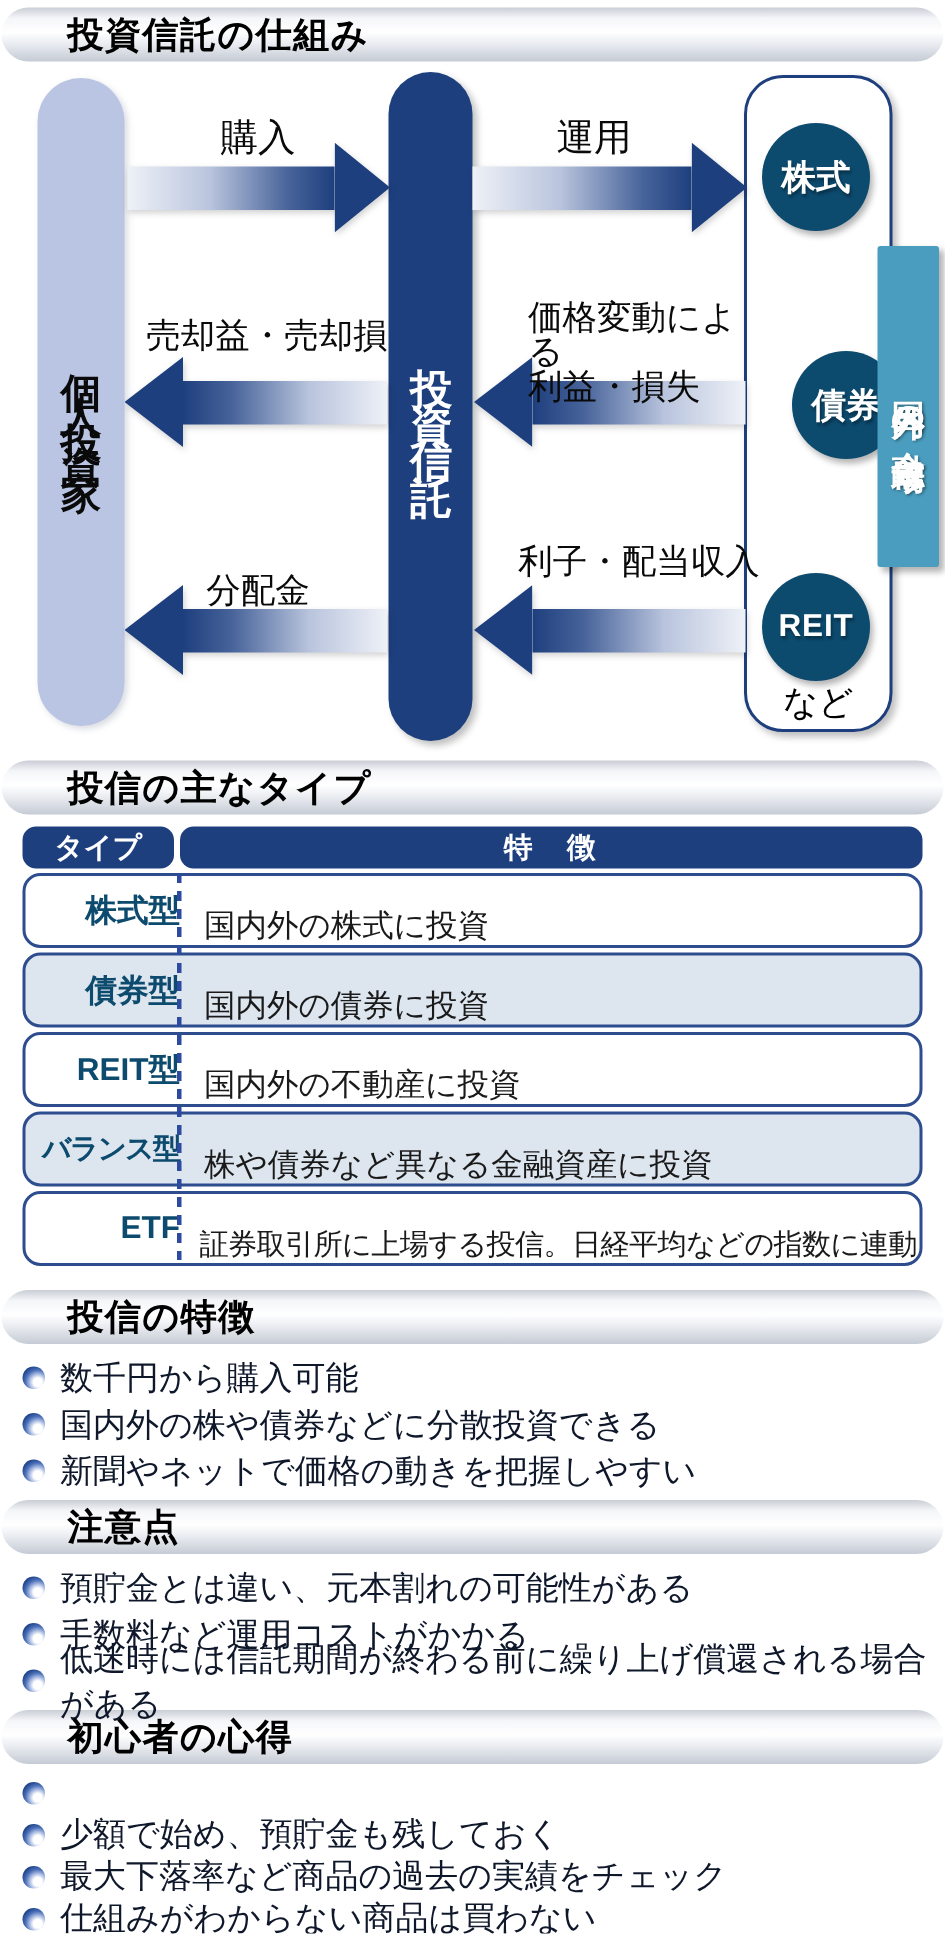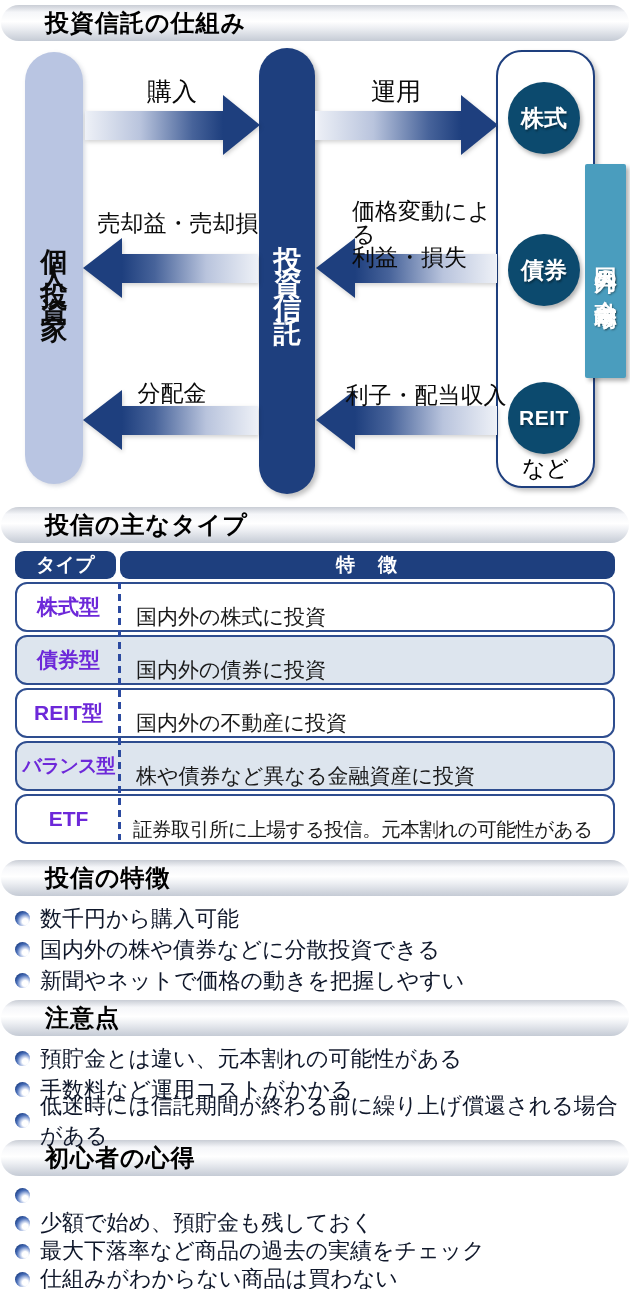--- a/index.html
+++ b/index.html
@@ -25,21 +25,21 @@
   .trust{left:259px;top:7px;width:56px;height:446px;background:#1e3f7e;border-radius:28px;
     box-shadow:3px 3px 5px rgba(0,0,0,0.25);}
   .trust .vtext{font-size:28px;font-weight:bold;color:#ffffff;letter-spacing:24px;}
   .panel{position:absolute;left:496px;top:9px;width:99px;height:438px;background:#ffffff;
     border:2px solid #1e3f7e;border-radius:26px;box-sizing:border-box;
     box-shadow:3px 3px 5px rgba(0,0,0,0.25);}
   .asset{position:absolute;width:72px;height:72px;border-radius:50%;background:#0c4a6e;
     display:flex;align-items:center;justify-content:center;
     box-shadow:2px 3px 4px rgba(0,0,0,0.3);}
   .asset span{color:#fff;font-weight:bold;font-size:23px;text-shadow:1px 2px 2px rgba(0,0,0,0.35);}
-  .a1{left:508px;top:41px;} .a2{left:508px;top:193px;} .a3{left:508px;top:341px;}
+  .a1{left:508px;top:41px;} .a2{left:528px;top:193px;} .a3{left:508px;top:341px;}
   .a3 span{font-size:21px;letter-spacing:0.5px;}
   .etc{position:absolute;left:496px;top:412px;width:99px;text-align:center;font-size:23px;color:#000;}
   .banner{position:absolute;left:585px;top:123px;width:41px;height:214px;background:#4a9dbe;
     display:flex;align-items:center;justify-content:center;border-radius:2px;
     box-shadow:3px 3px 4px rgba(0,0,0,0.3);}
   .banner .vtext{font-size:22px;font-weight:bold;color:#fff;letter-spacing:2px;
     text-shadow:1px 1px 2px rgba(0,0,0,0.35);}
   
   .arr{position:absolute;height:60px;display:flex;align-items:center;
     filter:drop-shadow(1px 2px 2px rgba(0,0,0,0.18));}
@@ -54,21 +54,21 @@
   .albl.twoline{text-align:left;line-height:23px;}
   
   .tablewrap{position:relative;margin:8px 15px 0 15px;}
   .thead{display:flex;gap:4px;height:28px;margin-bottom:3px;}
   .th{background:#1e3f7e;color:#fff;font-weight:bold;font-size:19px;border-radius:9px;
     display:flex;align-items:center;justify-content:center;}
   .th.type{width:101px;} .th.feat{flex:1;letter-spacing:2px;}
   .trow{display:flex;align-items:center;height:50px;margin-bottom:3px;border:2px solid #2e4d8f;
     border-radius:12px;box-sizing:border-box;background:#fff;}
   .trow.alt{background:#dde5ee;}
-  .trow .tcell{width:103px;text-align:center;font-weight:bold;font-size:21px;color:#6d28d9;flex:none;}
+  .trow .tcell{width:103px;text-align:right;font-weight:bold;font-size:21px;color:#0c4a6e;flex:none;}
   .trow .tcell.small{font-size:19px;letter-spacing:-1px;}
   .trow .fcell{flex:1;padding-left:16px;font-size:21px;color:#1a1a1a;margin-top:20px;}
   .trow .fcell.tight{font-size:19.5px;letter-spacing:-0.5px;padding-left:13px;}
   .dashline{position:absolute;left:103px;top:31px;width:3px;height:258px;
     background:repeating-linear-gradient(180deg,#2b4aa0 0 7px,transparent 7px 12px);}
   
   .bullets{list-style:none;margin:0;padding:7px 8px 2px 13px;}
   .bullets li{display:flex;align-items:center;height:31px;font-size:22px;color:#0f172a;}
   .bullets.compact{padding-top:5px;}
   .bullets.compact li{height:28px;}
@@ -135,21 +135,21 @@
   </div>
 
   <div class="albl big" style="left:82px;top:34px;width:180px;">購入</div>
   <div class="albl big" style="left:306px;top:34px;width:180px;">運用</div>
   <div class="albl twoline" style="left:352px;top:159px;width:160px;">
     <span>価格変動による</span><br>
     <span>利益・損失</span>
   </div>
   <div class="albl" style="left:88px;top:167px;width:180px;">売却益・売却損</div>
   <div class="albl" style="left:82px;top:337px;width:180px;">分配金</div>
-  <div class="albl" style="left:336px;top:339px;width:180px;text-align:center;">利子・配当収入</div>
+  <div class="albl" style="left:336px;top:318px;width:180px;text-align:center;">利子・配当収入</div>
 </div>
 
 <div class="pill mt6">
   <span class="ptxt">投信の主なタイプ</span>
 </div>
 
 <div class="tablewrap">
   <div class="thead">
     <div class="th type">タイプ</div>
     <div class="th feat">特　徴</div>
@@ -165,21 +165,21 @@
   <div class="trow">
     <div class="tcell">REIT型</div>
     <div class="fcell">国内外の不動産に投資</div>
   </div>
   <div class="trow alt">
     <div class="tcell small">バランス型</div>
     <div class="fcell">株や債券など異なる金融資産に投資</div>
   </div>
   <div class="trow">
     <div class="tcell">ETF</div>
-    <div class="fcell tight">証券取引所に上場する投信。元本割れの可能性がある</div>
+    <div class="fcell tight">証券取引所に上場する投信。日経平均などの指数に連動</div>
   </div>
   <div class="dashline"></div>
 </div>
 
 <div class="pill mt16">
   <span class="ptxt">投信の特徴</span>
 </div>
 <ul class="bullets">
   <li>
       <span class="dot"></span>

